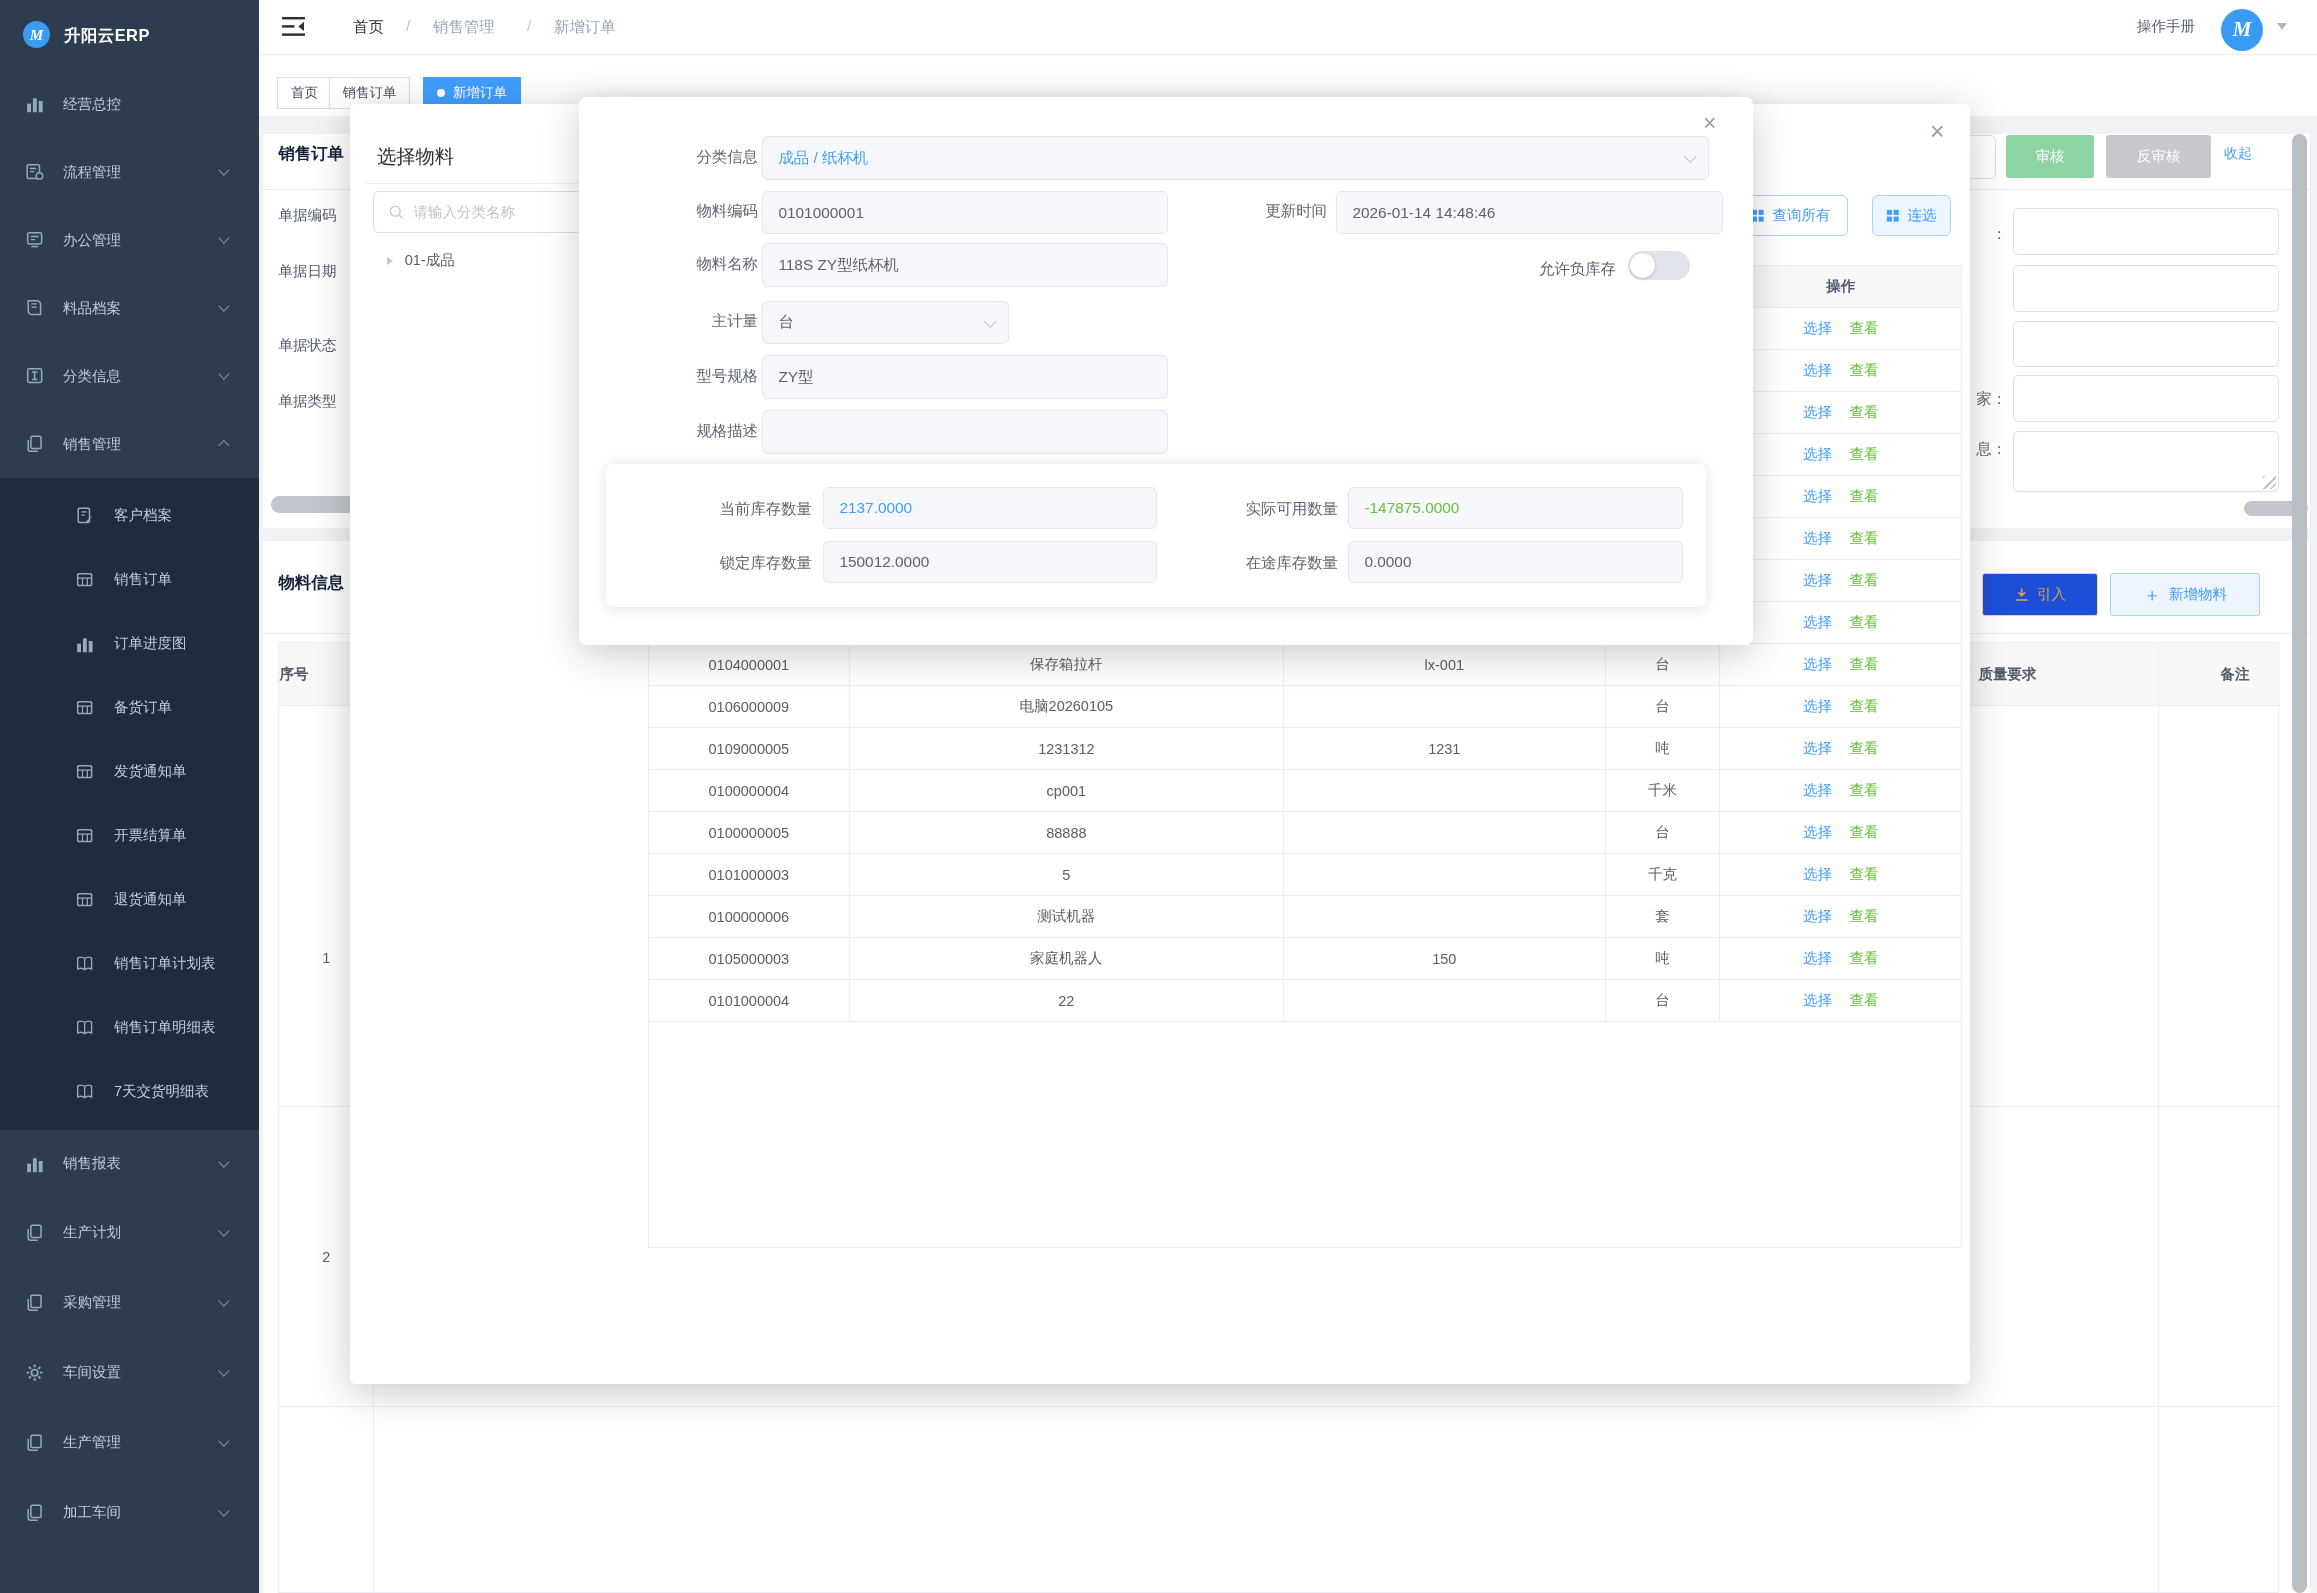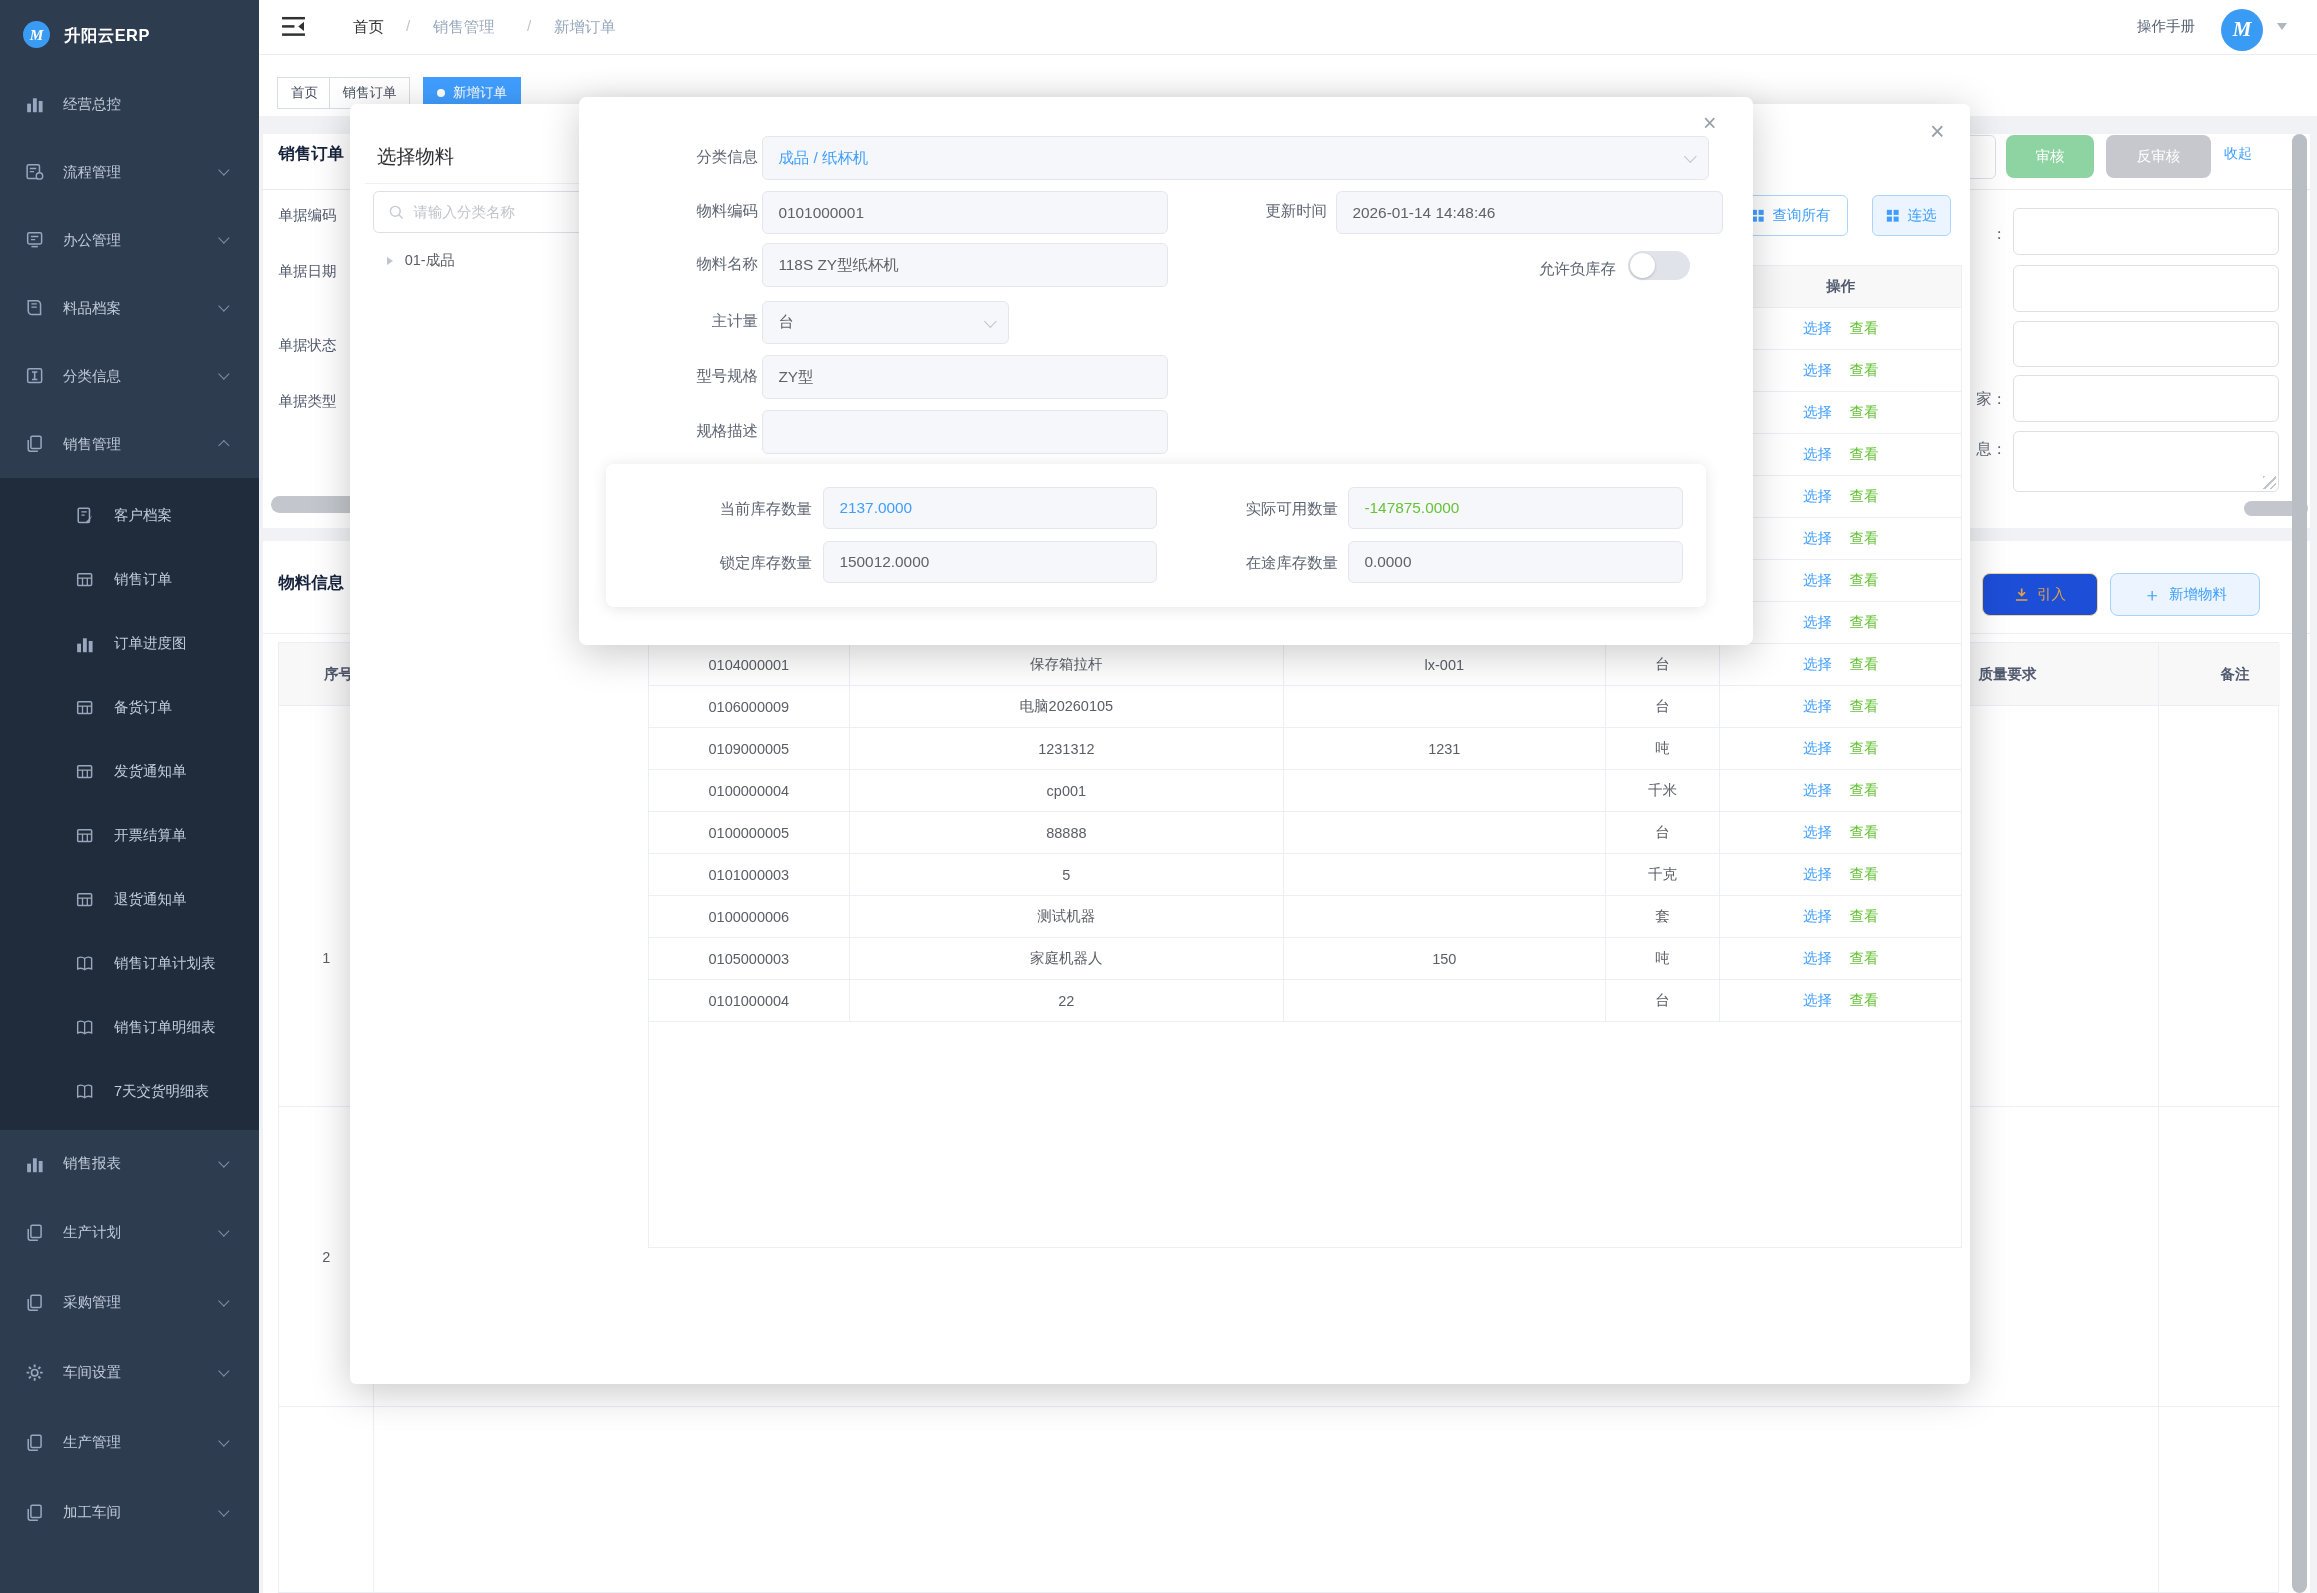--- a/index.html
+++ b/index.html
@@ -34,21 +34,21 @@
   .tab .dot { width:8.7px; height:8.7px; border-radius:50%; background:#ffffff; margin-right:7.7px; }
 
   
   .card { position:absolute; background:#fff; z-index:1; }
   .divline { position:absolute; height:1px; background:#e8eaec; }
   .v-line { position:absolute; width:1px; background:#ebeef5; }
   .h-line { position:absolute; height:1px; background:#ebeef5; }
   .card-title { font-size:16.4px; color:#17233d; font-weight:600; }
   .f-label { font-size:14.5px; color:#515a6e; }
   .w-input { position:absolute; background:#fff; border:1px solid #dcdfe6; border-radius:5.8px; }
-  .btn { position:absolute; border-radius:8px; font-size:14.5px; display:flex; align-items:center; justify-content:center; cursor:pointer; white-space:nowrap; }
+  .btn { position:absolute; border-radius:3px; font-size:14.5px; display:flex; align-items:center; justify-content:center; cursor:pointer; white-space:nowrap; }
   .link { color:#409eff; cursor:pointer; }
   .scroll-thumb { position:absolute; background:#c3c6cc; border-radius:8.7px; z-index:2; }
   .vscroll { position:absolute; left:2292px; top:134px; width:14.5px; height:1459px; background:#b9bdc4; border-radius:7.7px; z-index:2; }
   .corner-grip { position:absolute; width:13.5px; height:13.5px; background:repeating-linear-gradient(-45deg, transparent 0 2.9px, #c2c6cc 2.9px 4.3px, transparent 4.3px 7.7px, #c2c6cc 7.7px 9.2px, transparent 9.2px 13.5px); }
 
   
   .modal1 { position:absolute; left:350px; top:104px; width:1620px; height:1280px; background:#fff; border-radius:5.8px; box-shadow:0 7.7px 39px rgba(0,0,0,.22); z-index:10; }
   .m-title { position:absolute; left:27px; top:39px; font-size:19.3px; color:#303133; }
   .close-x { position:absolute; font-size:25px; color:#9aa0a8; line-height:1; cursor:pointer; font-weight:300; }
   .search-box { position:absolute; left:23px; top:87px; width:266px; height:42px; border:1px solid #dcdfe6; border-radius:5.8px; display:flex; align-items:center; padding-left:13.5px; }
@@ -332,21 +332,21 @@
       <span>引入</span>
     </div>
     <div class="btn" style="left:1847px;top:32px;width:150px;height:43px;background:#ecf5ff;border:1px solid #a6d2fe;color:#409eff;gap:7.7px">
       <span style="font-size:18.3px;font-weight:400">＋</span>
       <span>新增物料</span>
     </div>
     <div class="divline" style="left:0;top:92px;width:2047px;background:#ebeef5"></div>
 
     <div class="abs" style="left:15.4px;top:101px;width:2001px;height:951px;border:1px solid #ebeef5">
       <div class="abs" style="left:0;top:0;width:2001px;height:63px;background:#f8f8f9;border-bottom:1px solid #ebeef5"></div>
-      <div class="f-label abs" style="left:12px;top:22px;width:94px;text-align:center;font-weight:bold;color:#515a6e">序号</div>
+      <div class="f-label abs" style="left:0;top:22px;width:94px;text-align:left;font-weight:bold;color:#515a6e">序号</div>
       <div class="f-label abs" style="left:1699px;top:22px;width:135px;font-weight:bold;color:#515a6e">质量要求</div>
       <div class="f-label abs" style="left:1907px;top:22px;width:97px;text-align:center;font-weight:bold;color:#515a6e">备注</div>
       <div class="v-line" style="left:94px;top:0;height:951px"></div>
       <div class="v-line" style="left:1879px;top:0;height:951px"></div>
       <div class="h-line" style="left:0;top:463px;width:2001px"></div>
       <div class="h-line" style="left:0;top:763px;width:2001px"></div>
       <div class="f-label abs" style="left:0;top:307px;width:94px;text-align:center;color:#5a5e66">1</div>
       <div class="f-label abs" style="left:0;top:606px;width:94px;text-align:center;color:#5a5e66">2</div>
     </div>
   </div>

